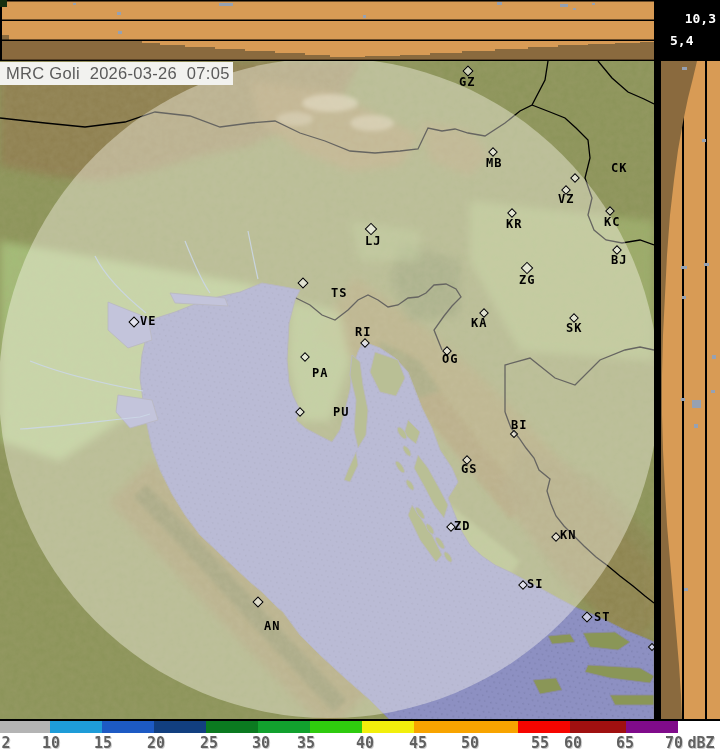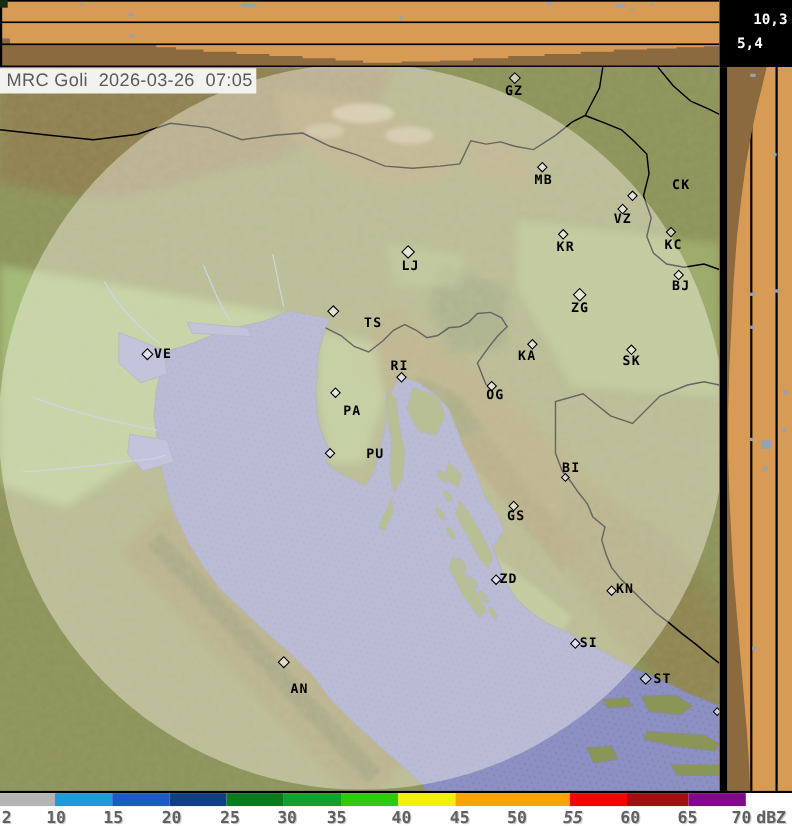--- a/index.html
+++ b/index.html
@@ -281,20 +281,20 @@
       <div class="tick" style="left: 6px;">2</div>
       <div class="tick" style="left: 51px;">10</div>
       <div class="tick" style="left: 103px;">15</div>
       <div class="tick" style="left: 156px;">20</div>
       <div class="tick" style="left: 209px;">25</div>
       <div class="tick" style="left: 261px;">30</div>
       <div class="tick" style="left: 306px;">35</div>
       <div class="tick" style="left: 365px;">40</div>
       <div class="tick" style="left: 418px;">45</div>
       <div class="tick" style="left: 470px;">50</div>
-      <div class="tick" style="left: 521px; font-style: italic;">55</div>
+      <div class="tick" style="left: 540px;">55</div>
       <div class="tick" style="left: 573px;">60</div>
       <div class="tick" style="left: 625px;">65</div>
       <div class="tick" style="left: 674px;">70</div>
       <div class="tick" style="left: 701px;">dBZ</div>
     </div>
 
 </div>
 
 </body></html>

